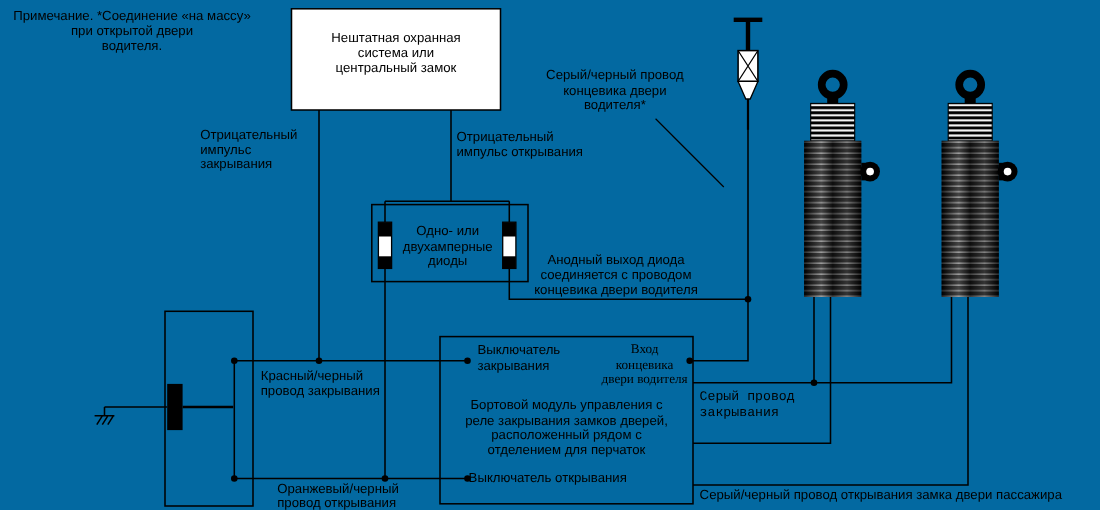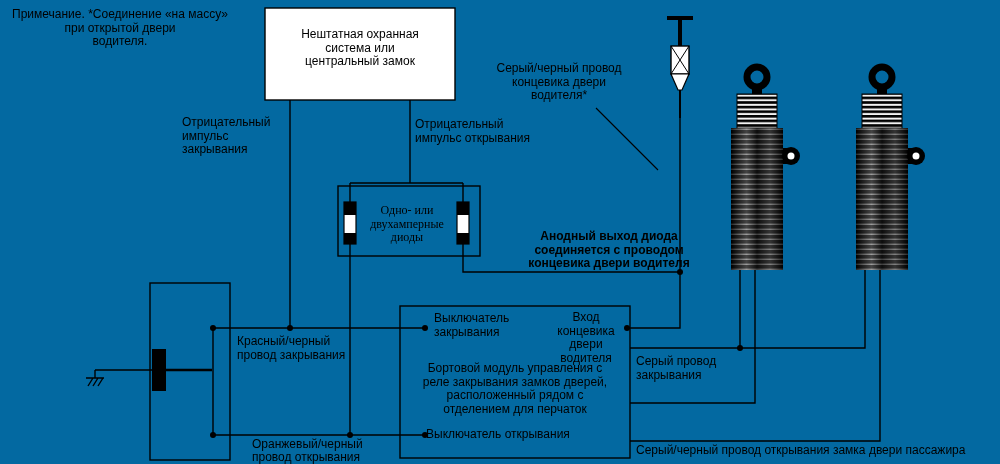--- a/index.html
+++ b/index.html
@@ -140,47 +140,47 @@
 импульс
 закрывания</div>
 
   <div class="lbl" style="left:415px;top:118px;">Отрицательный
 импульс открывания</div>
 
   <div class="lbl c" style="left:478px;top:62px;width:162px;">Серый/черный провод
 концевика двери
 водителя*</div>
 
-  <div class="lbl c" style="left:357px;top:204px;width:100px;font-family:Liberation Serif, serif;">Одно- или
+  <div class="lbl c" style="left:357px;top:204px;width:100px;">Одно- или
 двухамперные
 диоды</div>
 
-  <div class="lbl c" style="left:525px;top:230px;width:168px;font-weight:bold;">Анодный выход диода
+  <div class="lbl c" style="left:476px;top:230px;width:168px;">Анодный выход диода
 соединяется с проводом
 концевика двери водителя</div>
 
   <div class="lbl" style="left:434px;top:312px;">Выключатель
 закрывания</div>
 
-  <div class="lbl c" style="left:542px;top:311px;width:88px;">Вход
+  <div class="lbl c" style="left:542px;top:311px;width:88px;font-family:Liberation Serif, serif;">Вход
 концевика
 двери водителя</div>
 
   <div class="lbl c" style="left:409px;top:362px;width:212px;">Бортовой модуль управления с
 реле закрывания замков дверей,
 расположенный рядом с
 отделением для перчаток</div>
 
   <div class="lbl" style="left:426px;top:428px;">Выключатель открывания</div>
 
   <div class="lbl" style="left:237px;top:335px;">Красный/черный
 провод закрывания</div>
 
   <div class="lbl" style="left:252px;top:438px;line-height:1.05;">Оранжевый/черный
 провод открывания</div>
 
-  <div class="lbl" style="left:636px;top:355px;">Серый провод
+  <div class="lbl" style="left:636px;top:355px;font-family:Liberation Mono, monospace;">Серый провод
 закрывания</div>
 
 
   <div class="lbl" style="left:636px;top:444px;text-align:right;">Серый/черный провод открывания замка двери пассажира</div>
 
 </div>
 
 </body></html>

